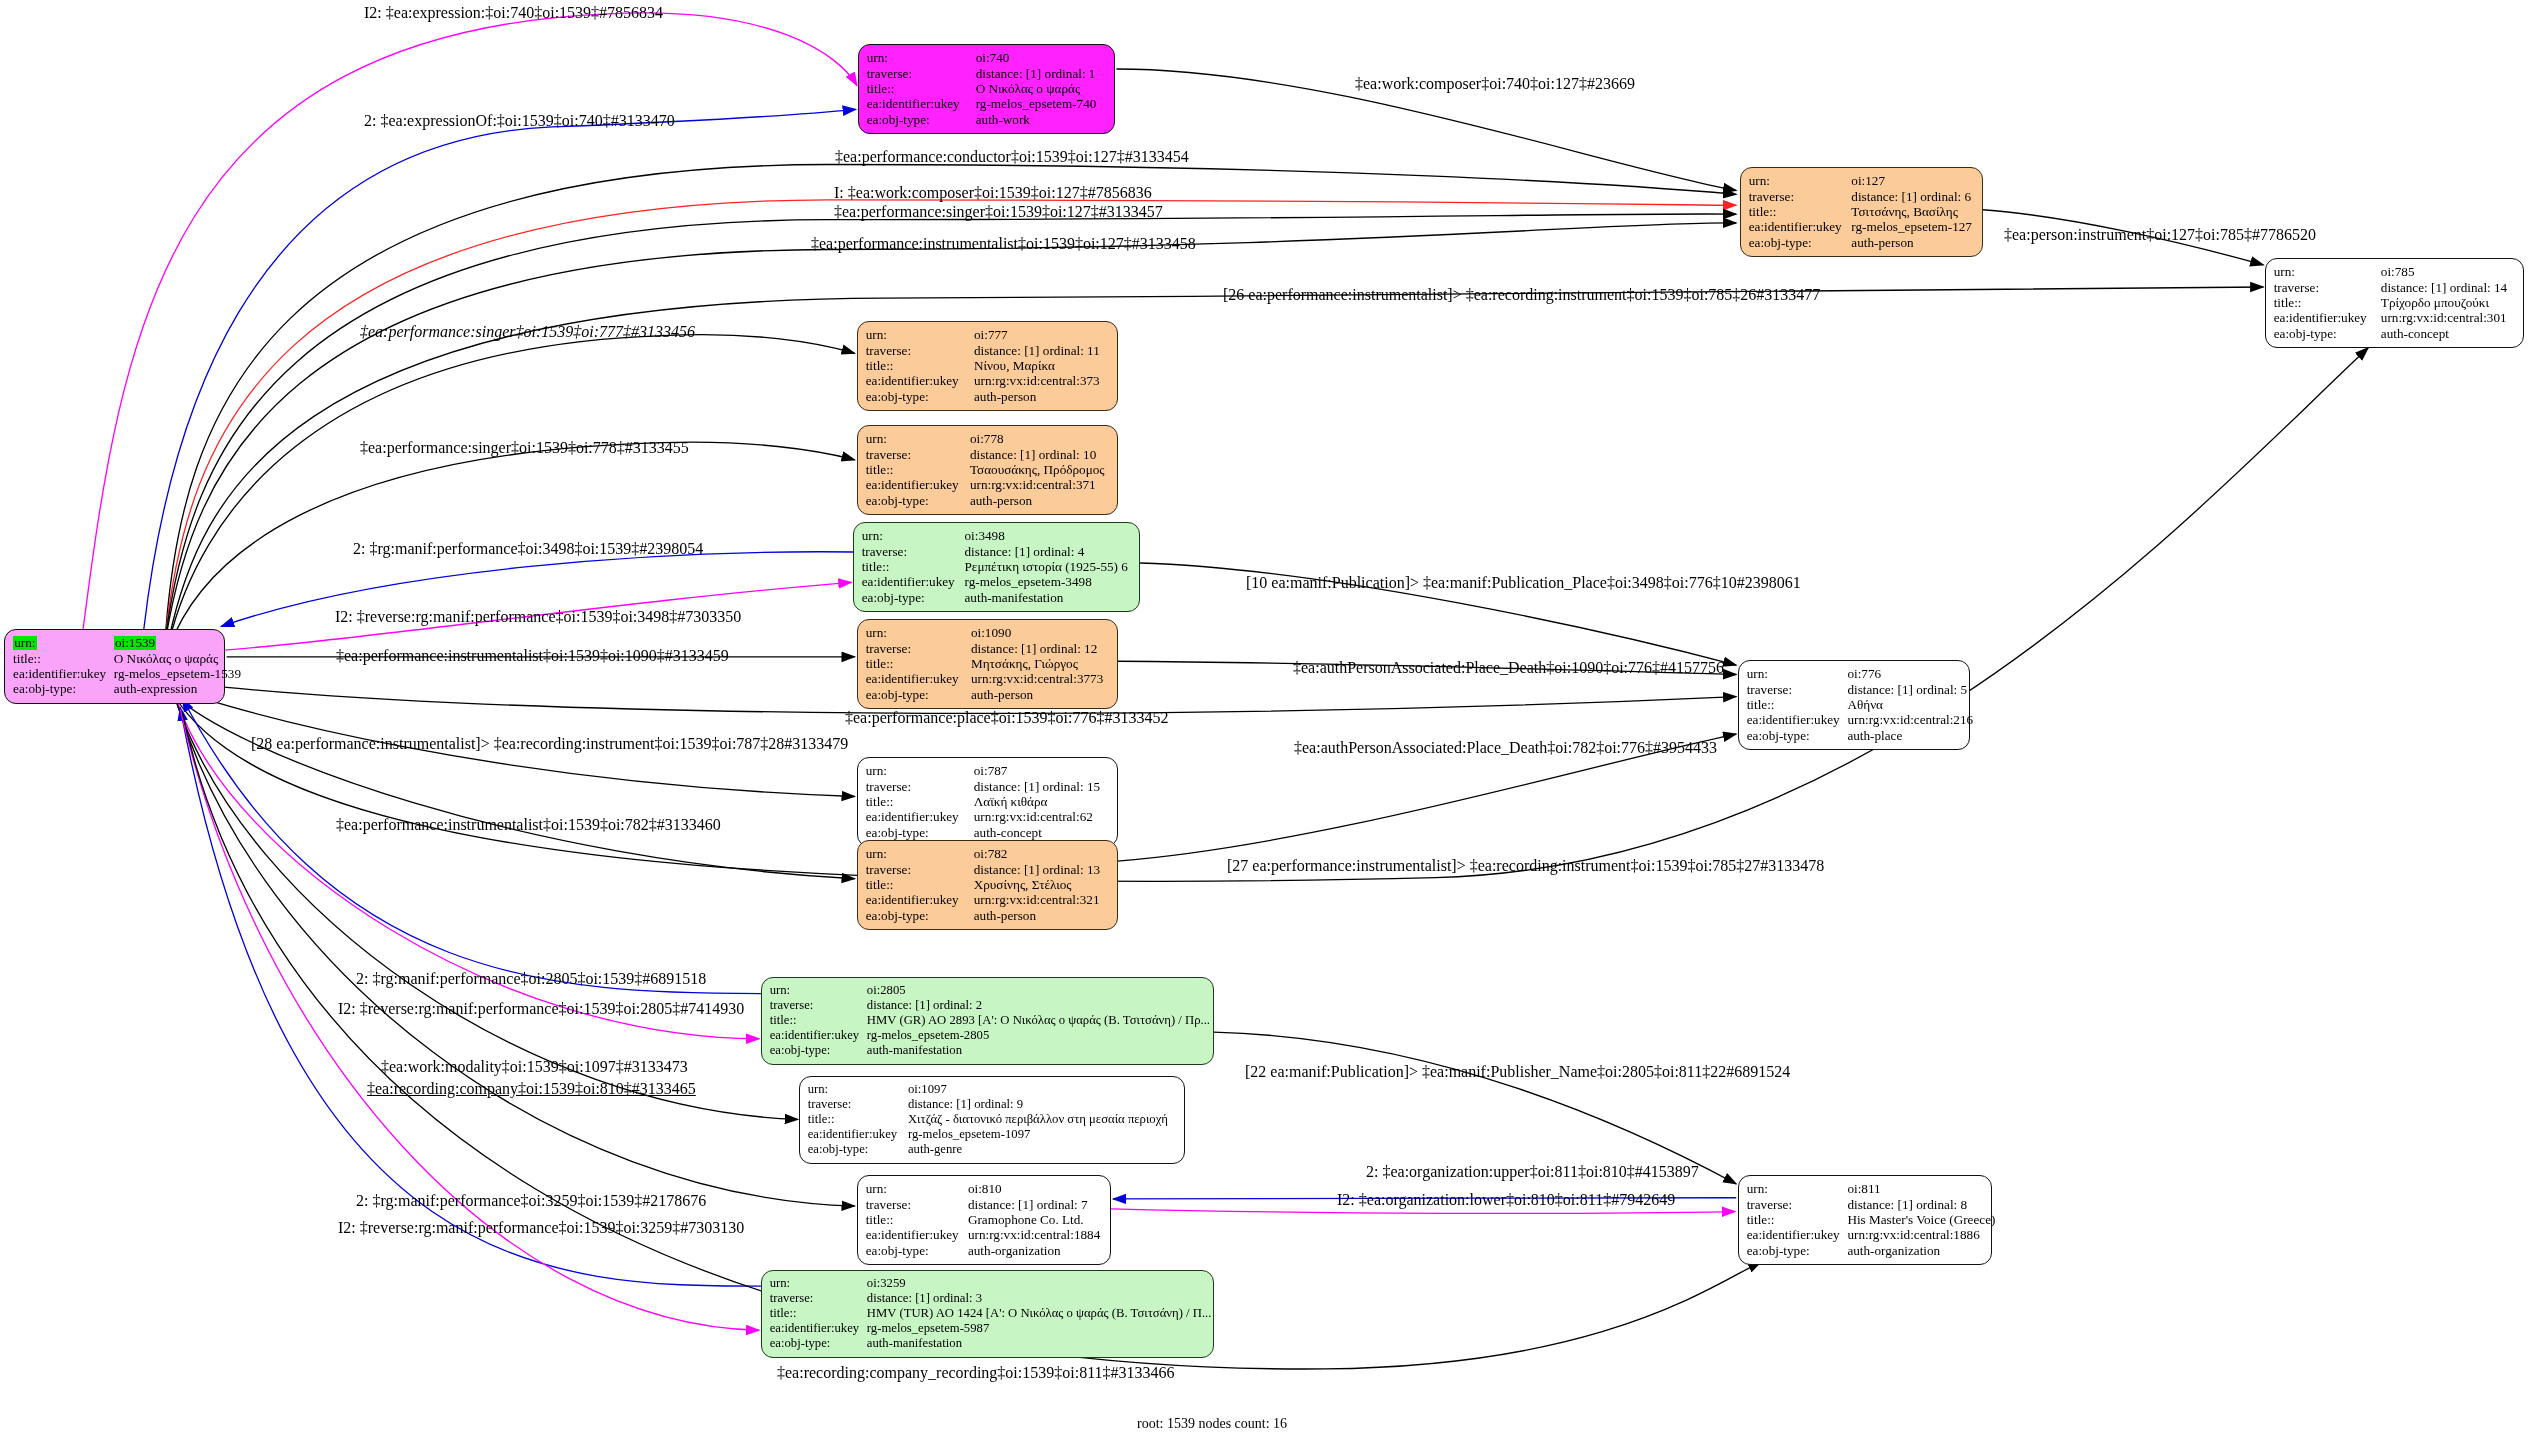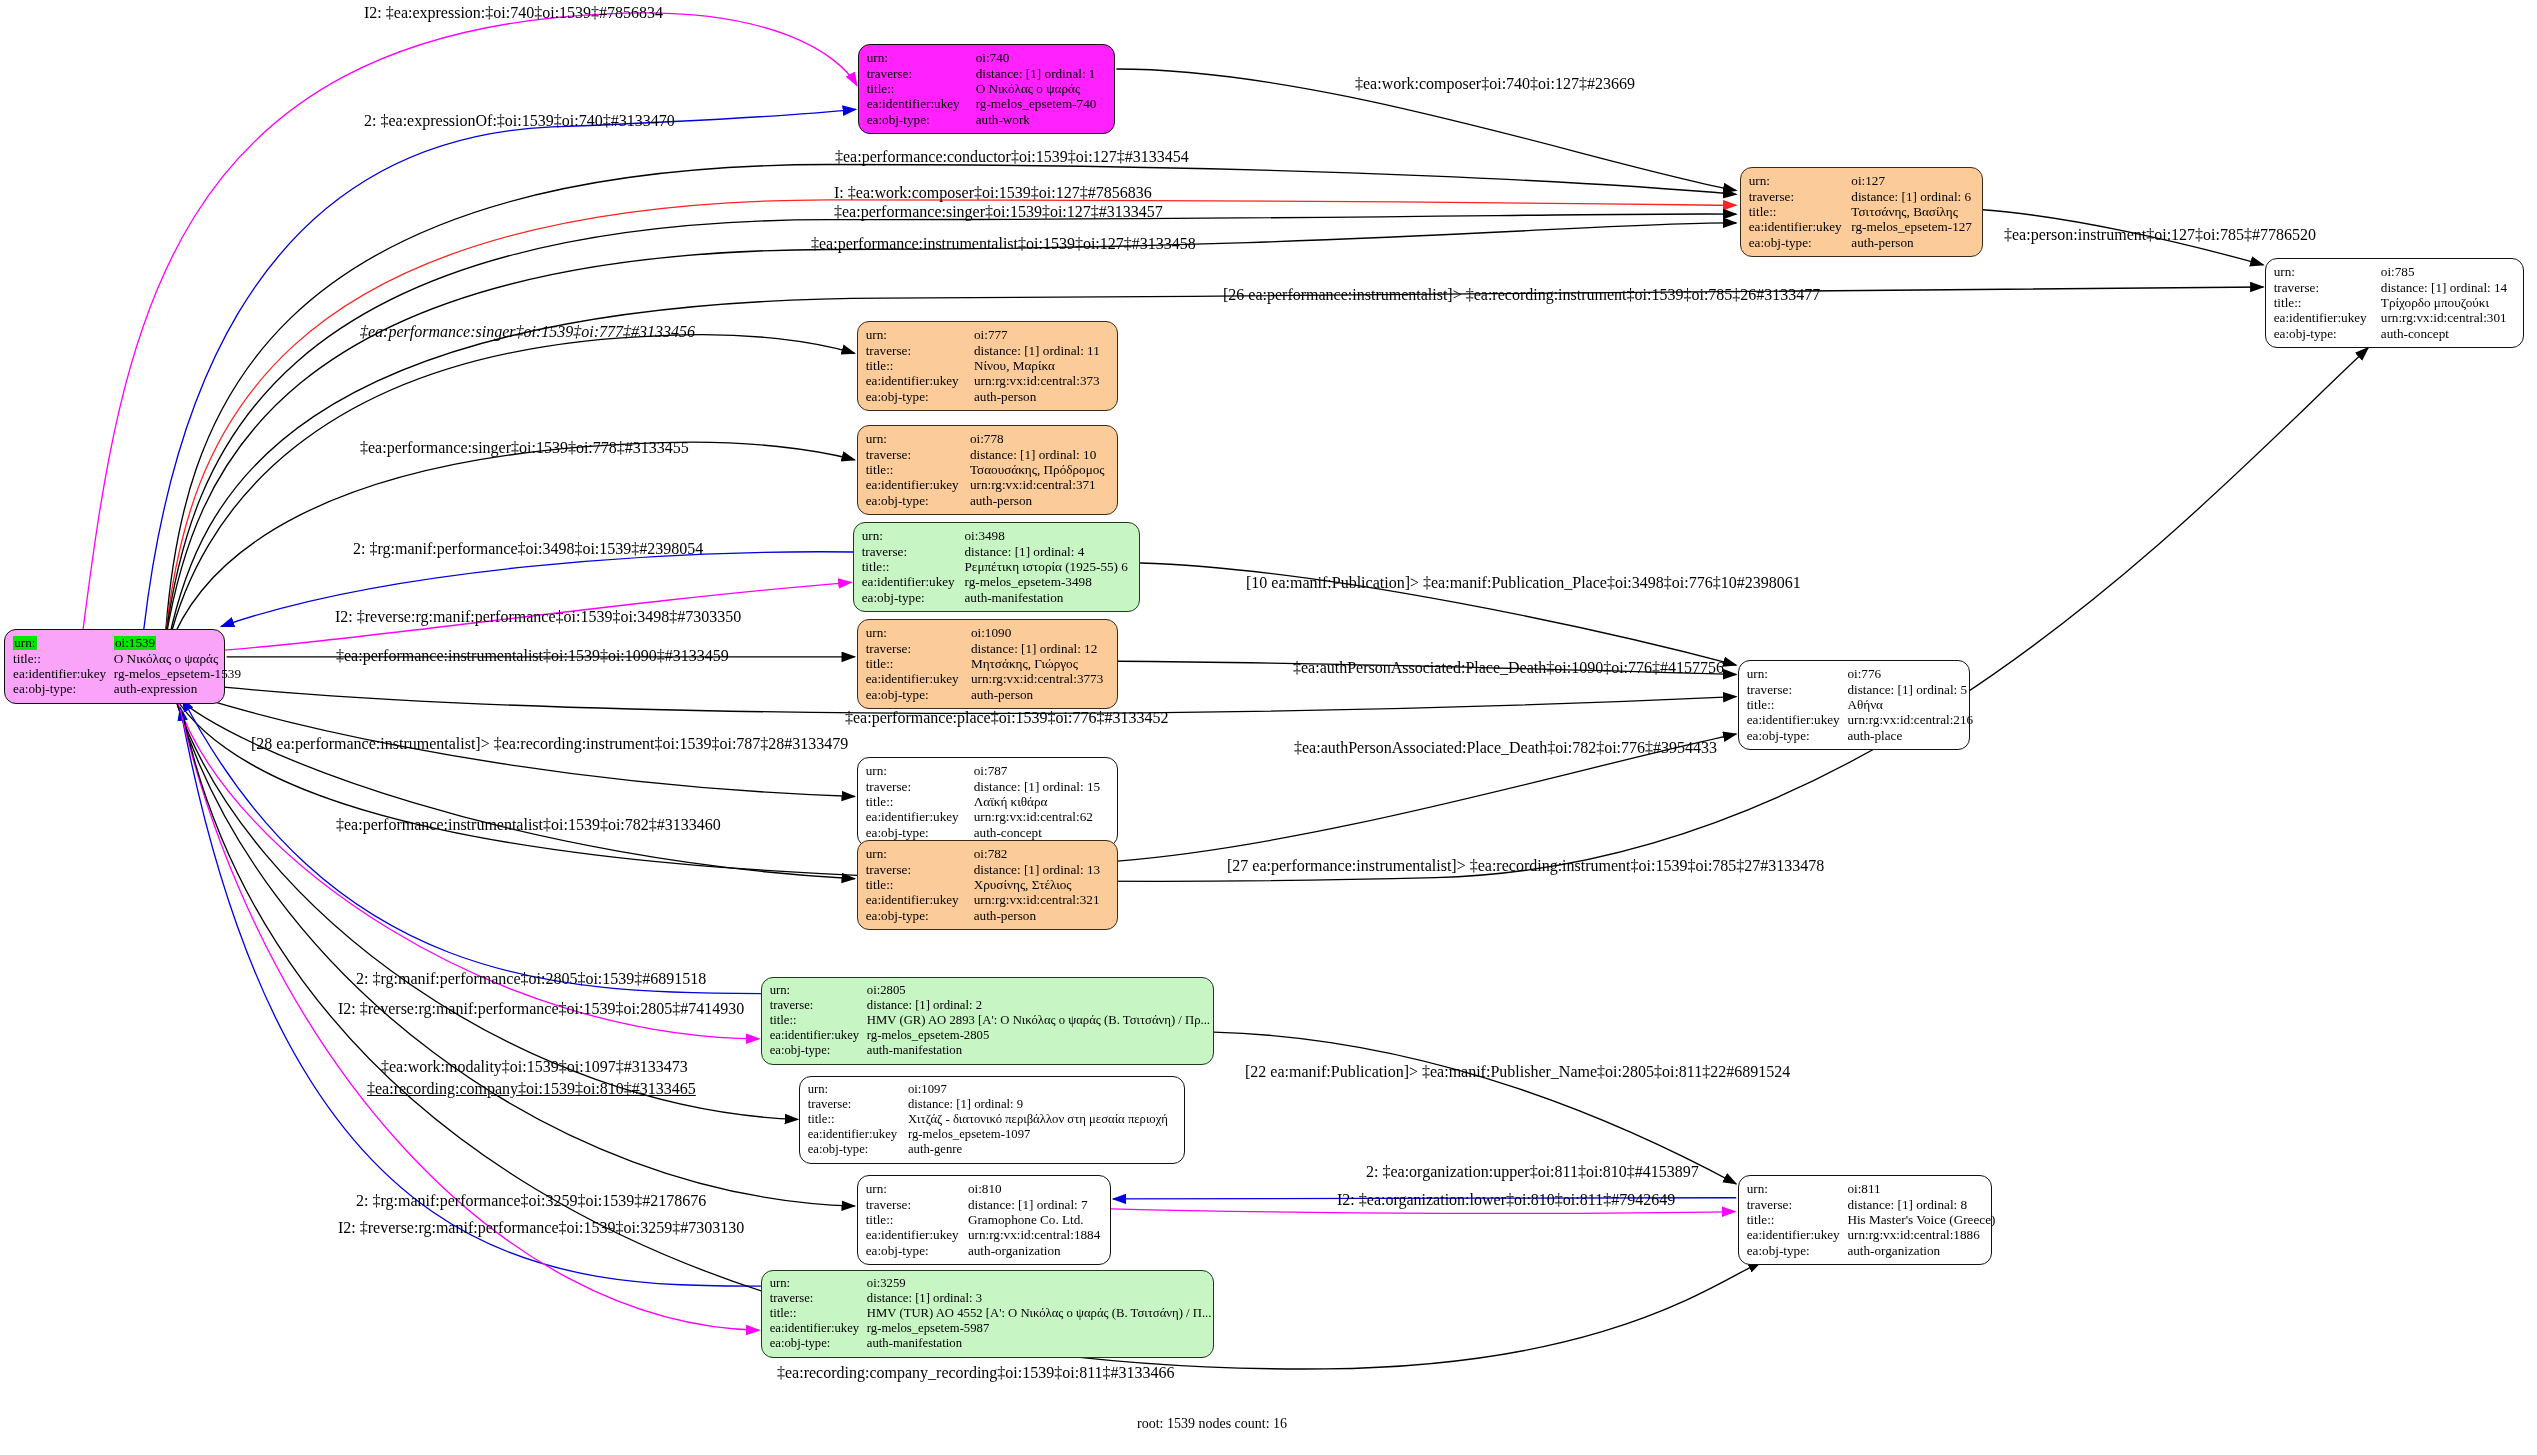--- a/index.html
+++ b/index.html
@@ -501,21 +501,21 @@
             <tr>
               <td class="k">urn:</td>
               <td class="v">oi:3259</td>
             </tr>
             <tr>
               <td class="k">traverse:</td>
               <td class="v">distance: [1]    ordinal: 3</td>
             </tr>
             <tr>
               <td class="k">title::</td>
-              <td class="v">HMV (TUR) AO 4552 [Α': Ο Νικόλας ο ψαράς (Β. Τσιτσάνη) / Π...</td>
+              <td class="v">HMV (TUR) AO 1424 [Α': Ο Νικόλας ο ψαράς (Β. Τσιτσάνη) / Π...</td>
             </tr>
             <tr>
               <td class="k">ea:identifier:ukey</td>
               <td class="v">rg-melos_epsetem-5987</td>
             </tr>
             <tr>
               <td class="k">ea:obj-type:</td>
               <td class="v">auth-manifestation</td>
             </tr>
           </tbody>

